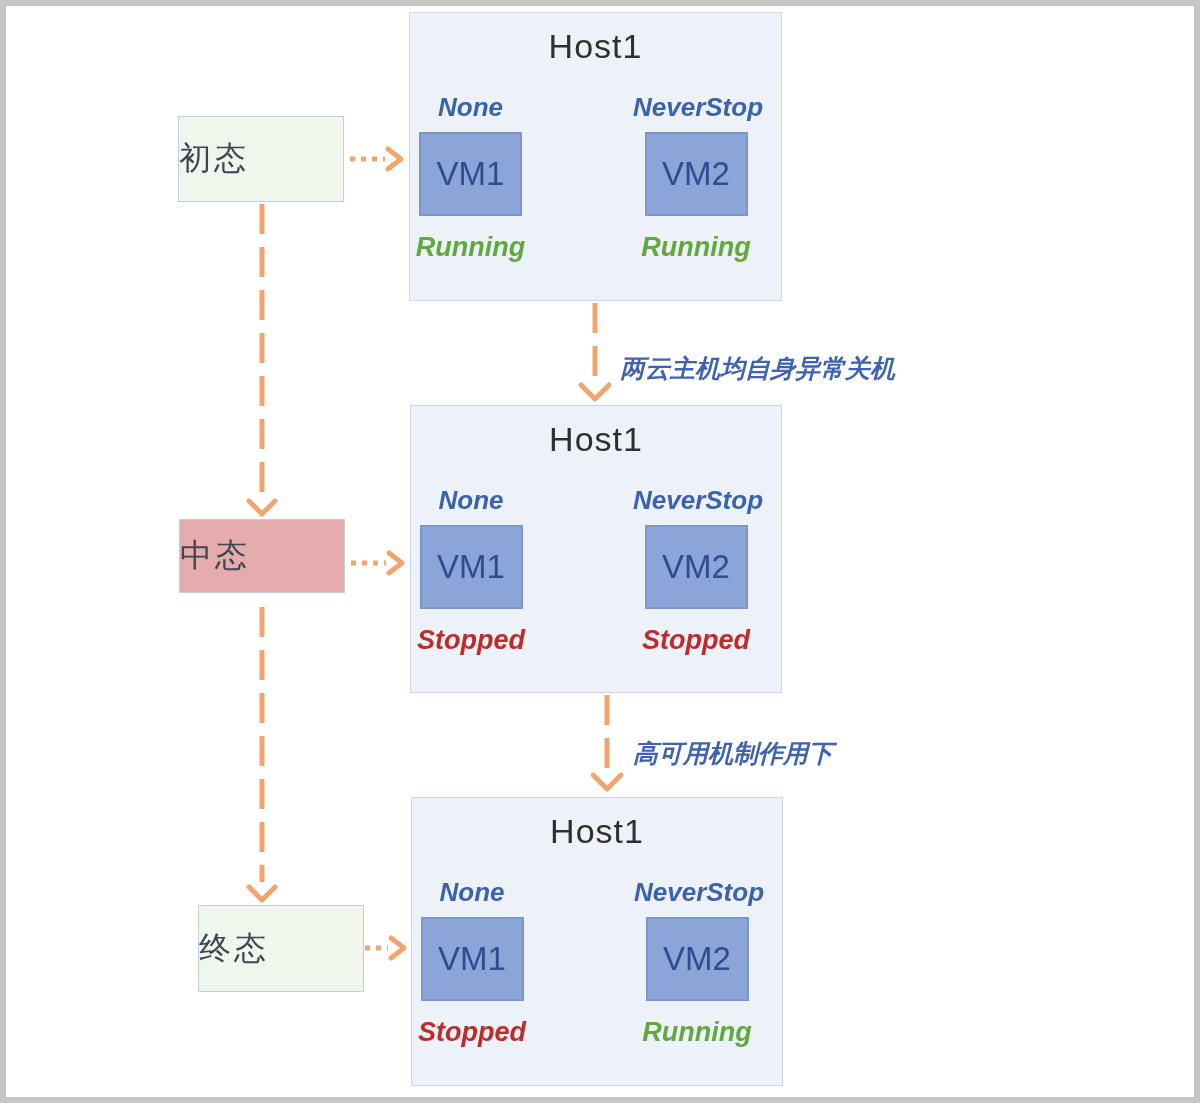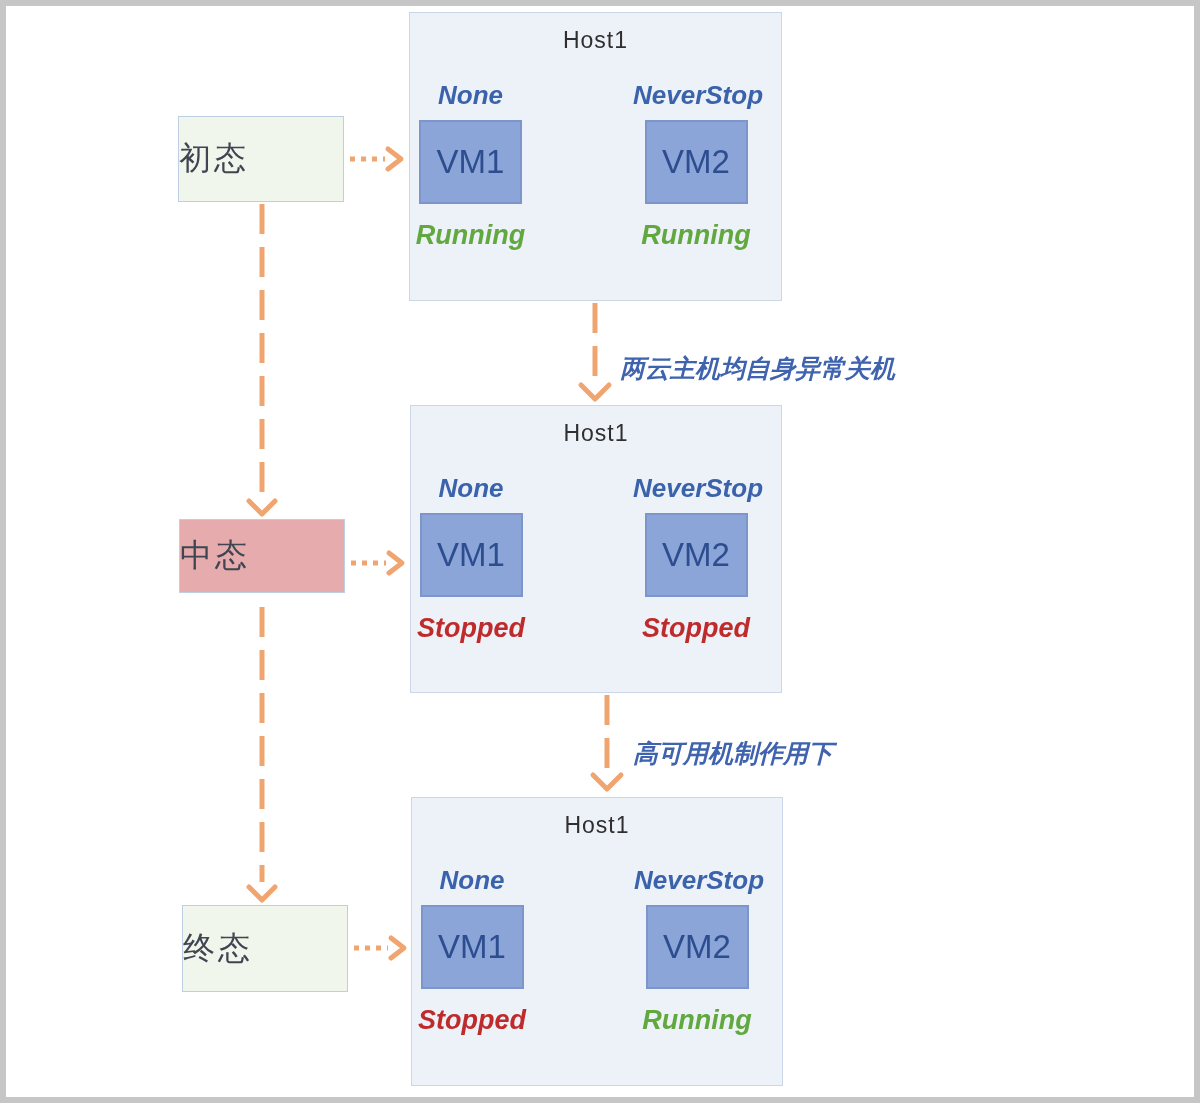--- a/index.html
+++ b/index.html
@@ -20,21 +20,21 @@
   }
   .state-green{background:var(--state-green-bg,#f0f6ec);}
   .state-pink{background:var(--state-pink-bg,#e6abac);}
 
   .host-card{
     position:absolute;box-sizing:border-box;
     background:var(--host-bg,#edf1f8);border:1px solid var(--host-border,#ccd6e8);
     padding-top:14px;
   }
   .host-title{
-    text-align:center;font-size:23px;color:var(--host-title,#2f2f2f);
+    text-align:center;font-size:34px;color:var(--host-title,#2f2f2f);
     font-weight:500;letter-spacing:1px;
   }
   .vm-row{display:flex;justify-content:center;gap:102px;margin-top:26px;padding-right:22px;}
   .vm-col{width:126px;text-align:center;}
   .vm-policy{
     font-style:italic;font-weight:600;font-size:26px;
     color:var(--policy-text,#3b63ab);white-space:nowrap;height:34px;
   }
   .vm-box{
     width:103px;height:84px;margin:6px auto 0 auto;box-sizing:border-box;
@@ -89,21 +89,21 @@
       <polyline class="chev" points="587,769 601,783 615,769"></polyline>
     </g>
   </svg>
 
   <div class="state-box state-green" style="left:172px;top:110px;width:166px;height:86px;">
     <span>初态</span>
   </div>
   <div class="state-box state-pink" style="left:173px;top:513px;width:166px;height:74px;">
     <span>中态</span>
   </div>
-  <div class="state-box state-green" style="left:176px;top:899px;width:166px;height:87px;">
+  <div class="state-box state-green" style="left:192px;top:899px;width:166px;height:87px;">
     <span>终态</span>
   </div>
 
   <div class="host-card" style="left:403px;top:6px;width:373px;height:289px;">
     <div class="host-title">Host1</div>
     <div class="vm-row">
       <div class="vm-col">
         <div class="vm-policy">None</div>
         <div class="vm-box">
           <span>VM1</span>

